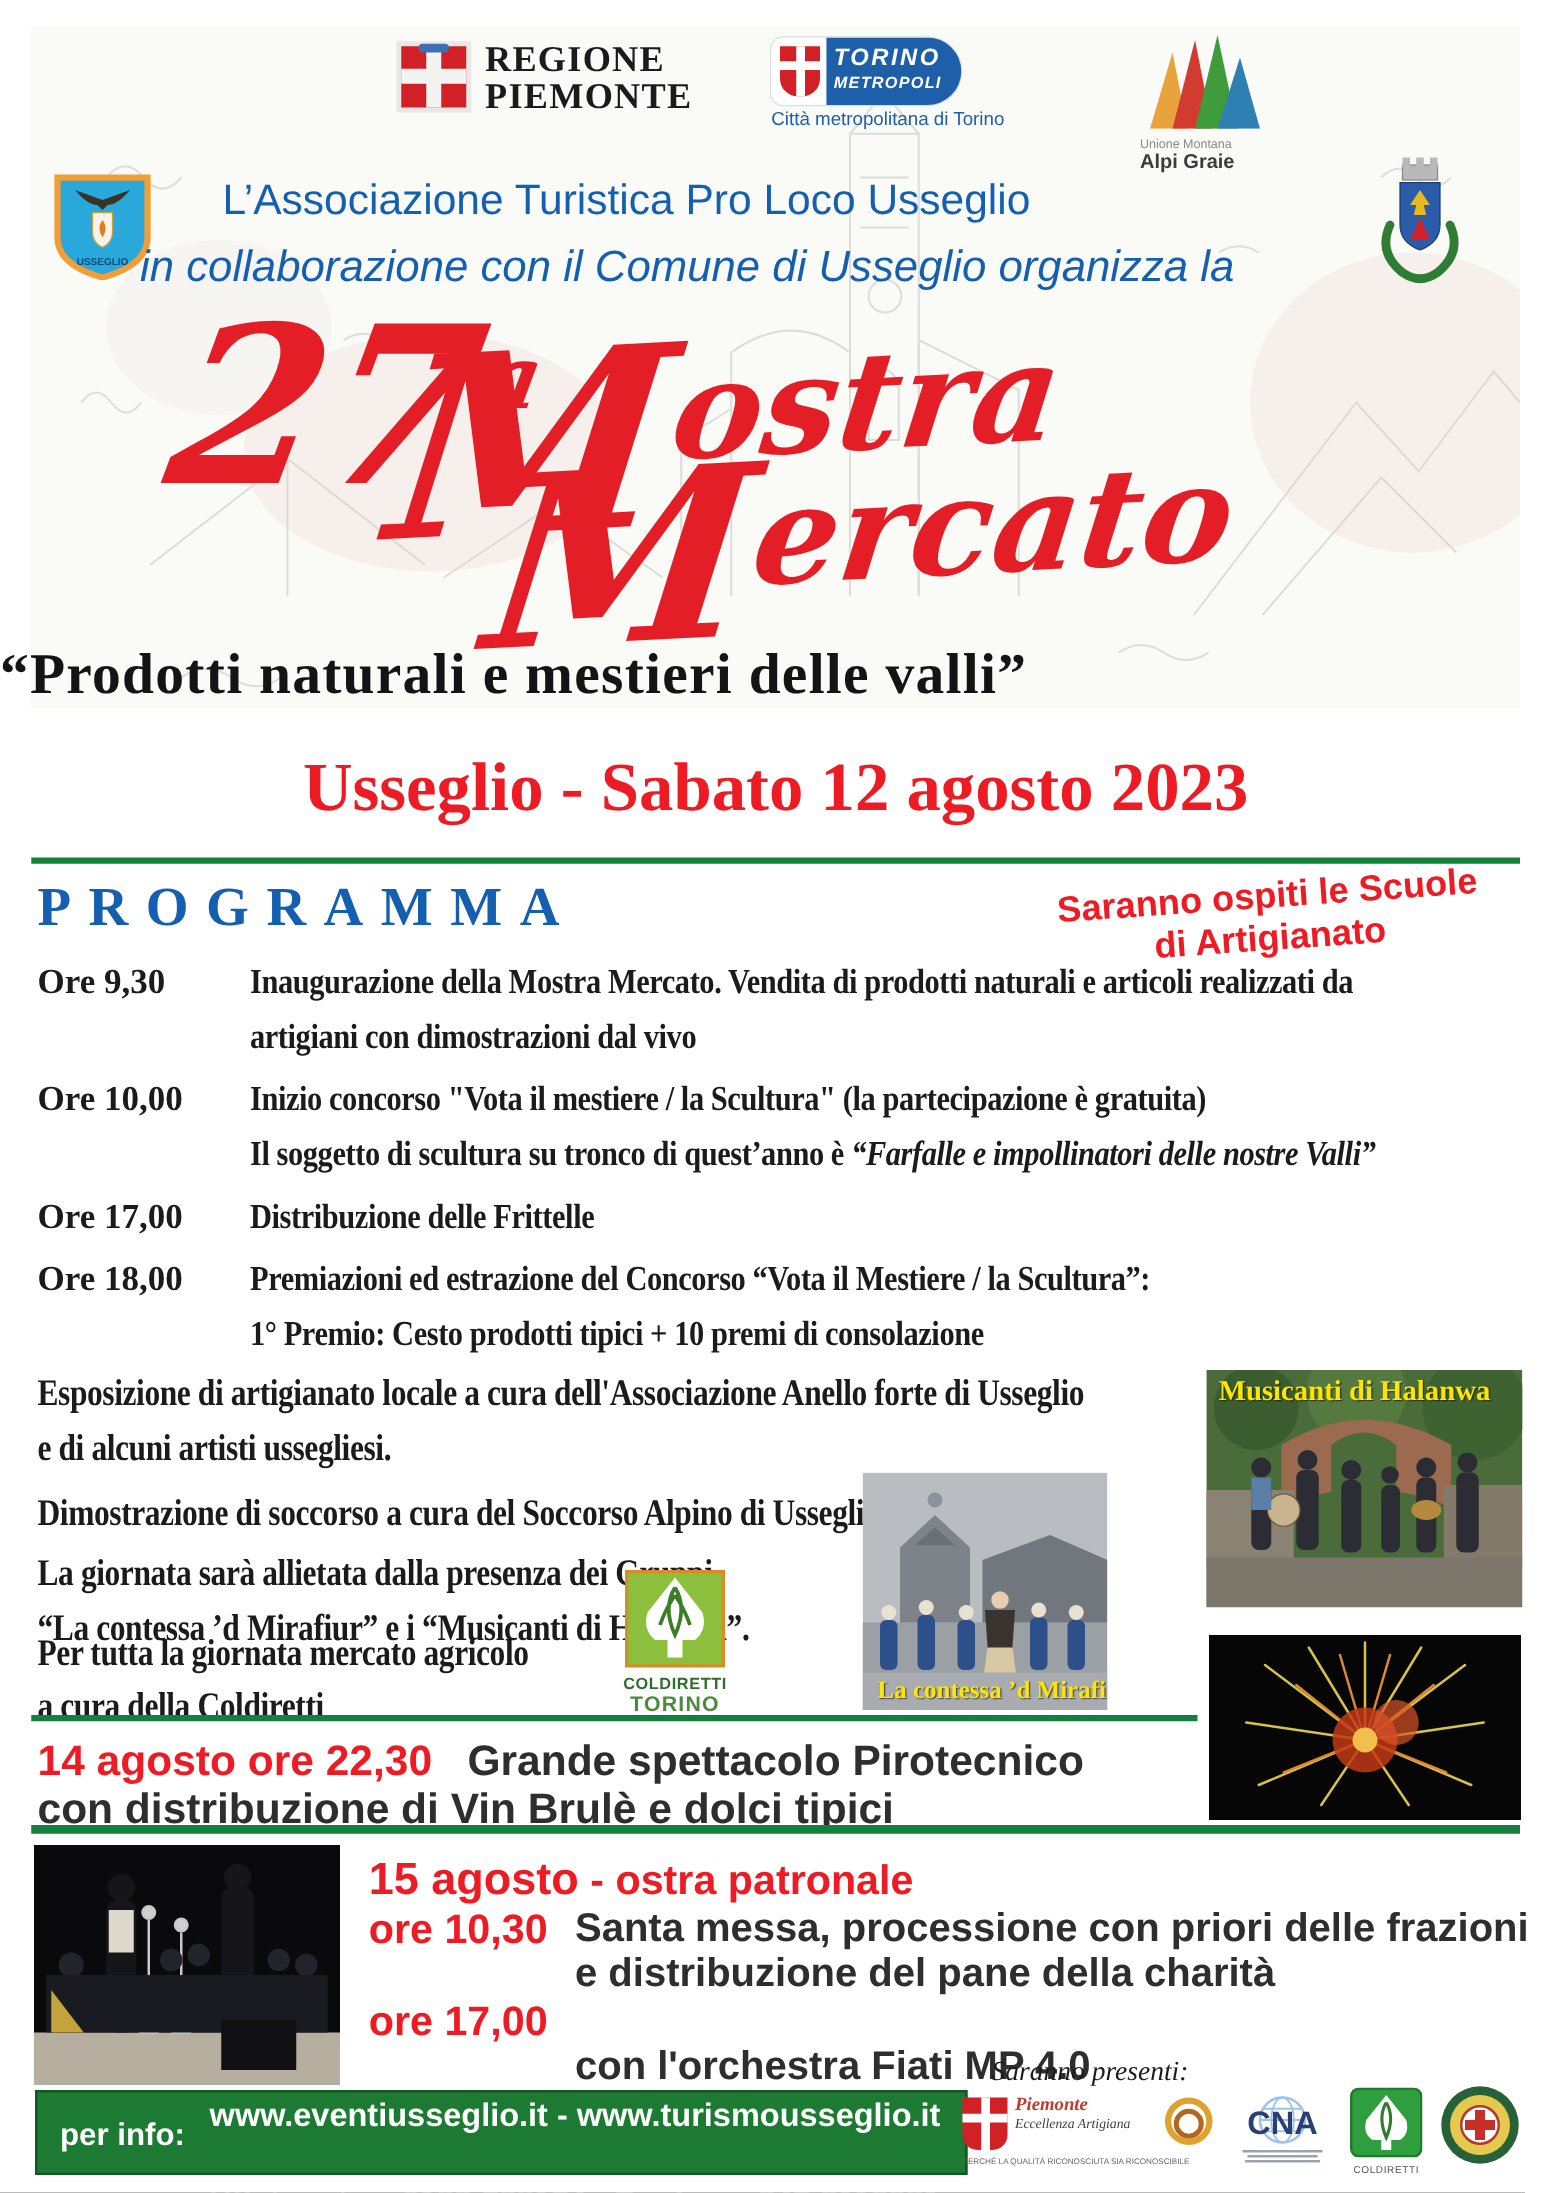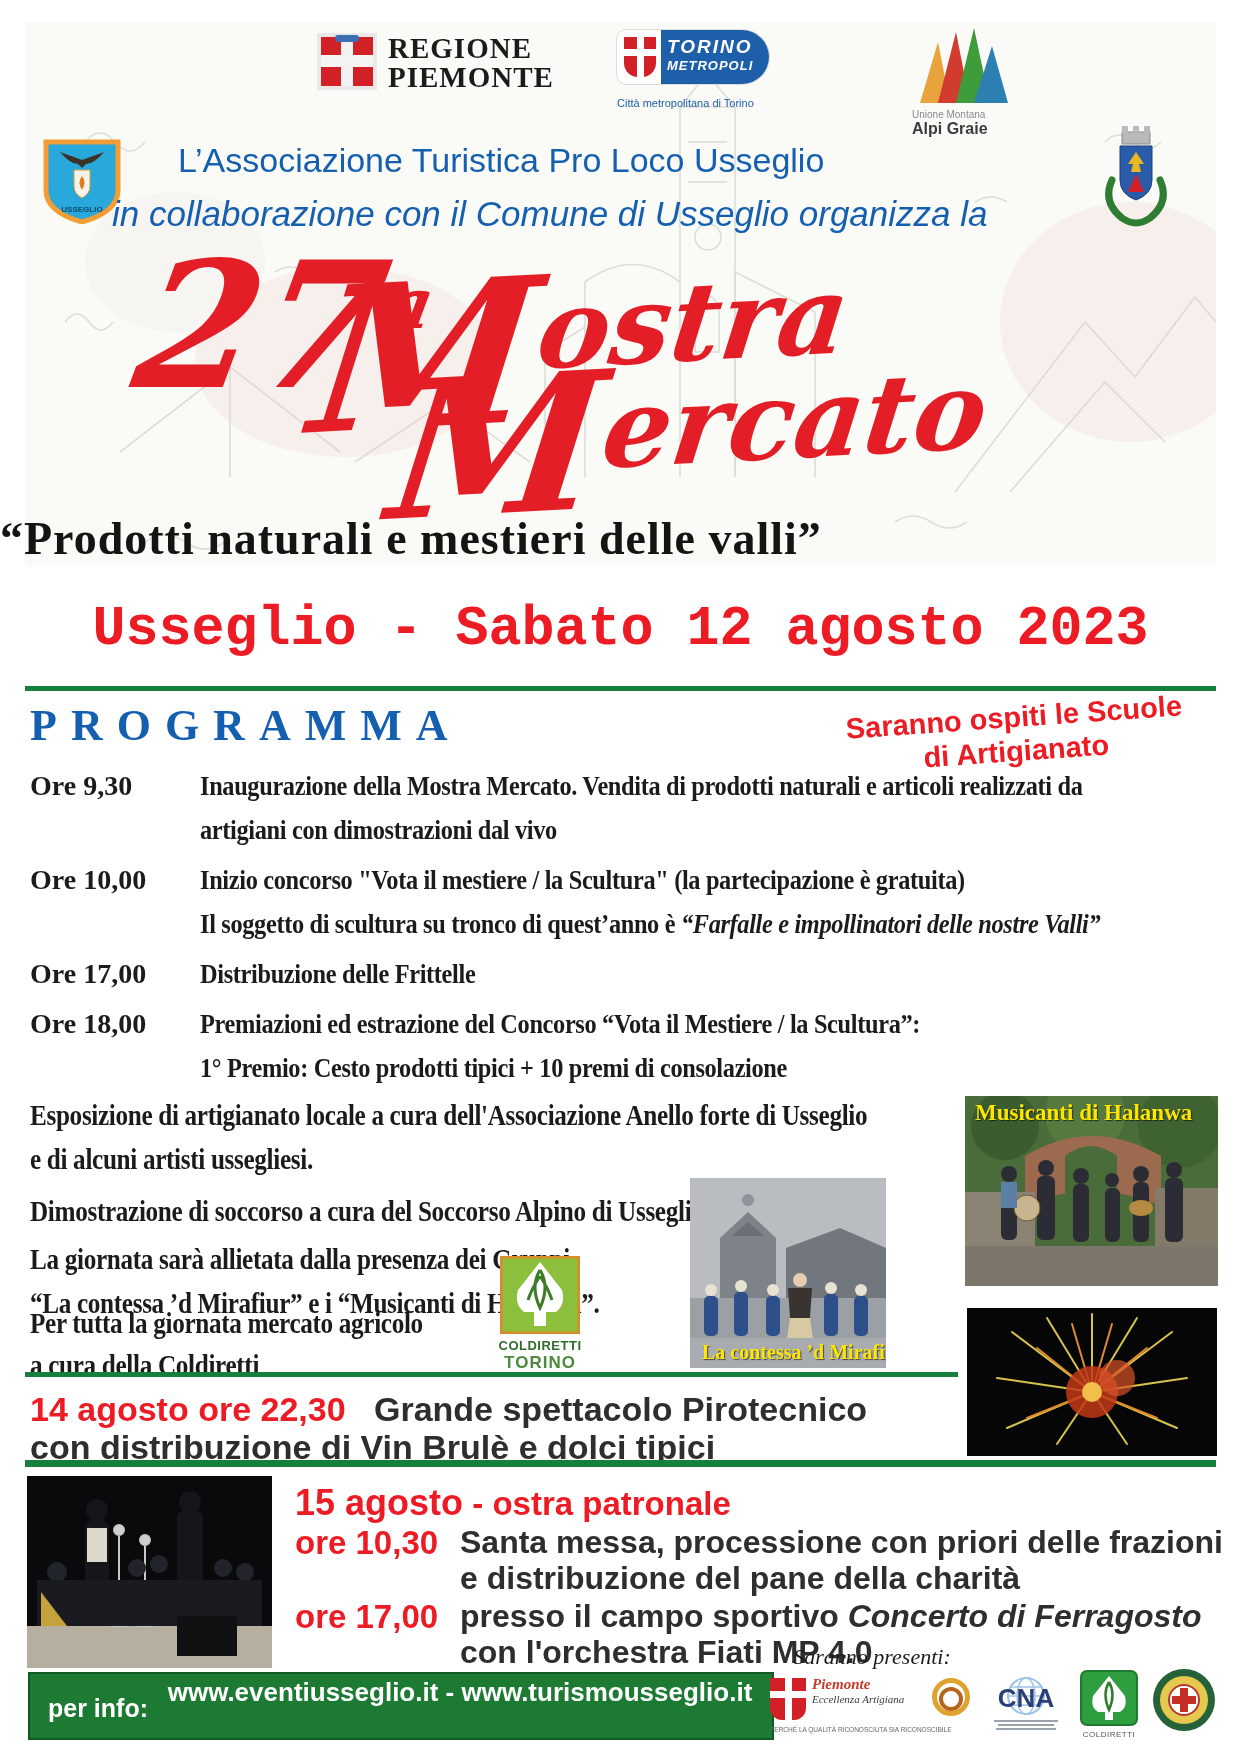--- a/index.html
+++ b/index.html
@@ -98,21 +98,21 @@
           <div class="abs" style="left:13px;top:0;width:7px;height:40px;background:#ffffff;"></div>
           <div class="abs" style="left:0;top:12px;width:32px;height:7px;background:#ffffff;"></div>
         </div>
       </div>
       <div style="flex:1;background:#1d5fa8;color:#fff;font-family:'Liberation Sans',sans-serif;
                   font-style:italic;font-weight:bold;padding:6px 6px 0 6px;">
         <div style="font-size:19px;letter-spacing:2px;">TORINO</div>
         <div style="font-size:13px;letter-spacing:1px;">METROPOLI</div>
       </div>
     </div>
-    <div class="tiny" style="color:#1d5fa8;font-size:11px;margin-top:13px;">Città metropolitana di Torino</div>
+    <div class="tiny" style="color:#1d5fa8;font-size:15px;margin-top:3px;">Città metropolitana di Torino</div>
   </div>
 
   <div class="abs" style="left:912px;top:28px;width:110px;height:108px;">
     <svg width="110" height="75">
       <polygon points="8,75 26,14 38,75" fill="#e8a33d"></polygon>
       <polygon points="26,75 44,4 58,75" fill="#d23b2f"></polygon>
       <polygon points="44,75 62,0 78,75" fill="#3f9c3a"></polygon>
       <polygon points="62,75 80,18 96,75" fill="#2e7fb2"></polygon>
     </svg>
     <div class="tiny" style="color:#8a8a8a;font-size:10px;margin-top:2px;">Unione Montana</div>
@@ -149,21 +149,21 @@
     <span>27</span><sup style="font-size:70px;">a</sup>
   </div>
   <div class="abs script" style="left:315px;top:248px;transform:rotate(-3deg) skewX(-10deg);">
     <span style="font-size:200px;line-height:1;">M</span><span style="font-size:108px;display:inline-block;transform:translateY(-52px);">ostra</span>
   </div>
   <div class="abs script" style="left:392px;top:342px;transform:rotate(-3deg) skewX(-10deg);">
     <span style="font-size:190px;line-height:1;">M</span><span style="font-size:108px;display:inline-block;transform:translateY(-40px);">ercato</span>
   </div>
 
   <div class="abs quote-head" style="left:0;top:512px;">“Prodotti naturali e mestieri delle valli”</div>
-  <div class="abs date-head" style="left:0;top:598px;font-family:Liberation Mono, monospace;">Usseglio - Sabato 12 agosto 2023</div>
+  <div class="abs date-head" style="left:0;top:598px;">Usseglio - Sabato 12 agosto 2023</div>
   <div class="abs rule" style="left:25px;top:686px;width:1191px;height:5px;"></div>
 
   <div class="abs programma" style="left:30px;top:700px;">PROGRAMMA</div>
   <div class="abs guest" style="left:815px;top:700px;width:400px;">
     <div>Saranno ospiti le Scuole</div>
     <div>di Artigianato</div>
   </div>
 
   <div class="abs ptime" style="left:30px;top:770px;">Ore 9,30</div>
   <div class="abs pline" style="left:200px;top:770px;">Inaugurazione della Mostra Mercato. Vendita di prodotti naturali e articoli realizzati da</div>
@@ -335,23 +335,20 @@
 
   <div class="abs sans-b" style="left:295px;top:1482px;font-size:36px;">
     <span class="red">15 agosto</span><span class="red" style="font-size:33px;"> </span><span class="red" style="font-size:33px;">- ostra patronale</span>
   </div>
 
   <div class="abs sans-b red" style="left:295px;top:1524px;font-size:33px;">ore 10,30</div>
   <div class="abs sans-b dark" style="left:460px;top:1524px;font-size:32px;">Santa messa, processione con priori delle frazioni</div>
   <div class="abs sans-b dark" style="left:460px;top:1560px;font-size:32px;">e distribuzione del pane della charità</div>
 
   <div class="abs sans-b red" style="left:295px;top:1598px;font-size:33px;">ore 17,00</div>
-  <div class="abs sans-b dark" style="left:460px;top:1598px;font-size:32px;">
-    <span>presso il campo sportivo </span><span style="font-style:italic;">Concerto di Ferragosto</span>
-  </div>
   <div class="abs sans-b dark" style="left:460px;top:1634px;font-size:32px;">con l'orchestra Fiati MP 4.0</div>
 
   <div class="abs" id="info-box" style="left:28px;top:1672px;width:742px;height:64px;">
     <div class="abs info-white" style="left:18px;top:20px;font-size:25px;">per info:</div>
     <div class="abs" style="left:130px;top:3px;width:600px;text-align:center;">
       <div class="info-white" style="font-size:26px;line-height:30px;">www.eventiusseglio.it - www.turismousseglio.it</div>
       <div class="info-white" style="font-size:25px;line-height:28px;margin-top:40px;">Uff. turistico 0123-738174 - Pro Loco 347-3113981</div>
     </div>
   </div>
 

